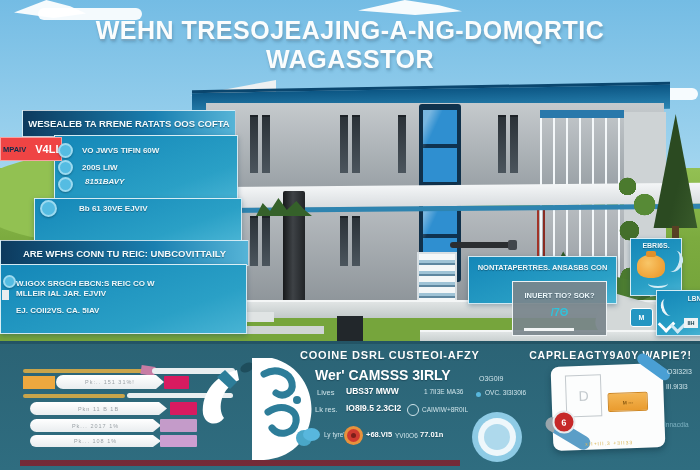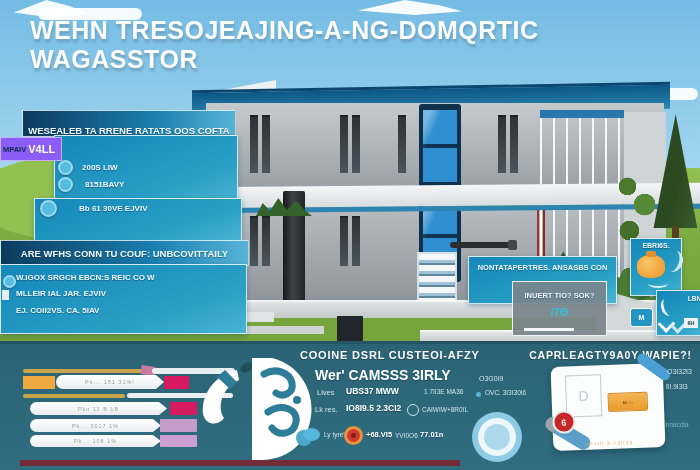--- a/index.html
+++ b/index.html
@@ -5,21 +5,21 @@
   html,body{margin:0;padding:0;background:#222;}
   .stage{position:relative;width:700px;height:470px;overflow:hidden;
          font-family:"Liberation Sans",sans-serif;background:#8fcbe9;}
   .abs{position:absolute;}
   
   .sky{left:0;top:0;width:700px;height:342px;background:linear-gradient(180deg,#74bce4 0%,#9ed3ee 45%,#d9edf7 100%);}
   .cloud{background:#fff;opacity:.92;border-radius:10px;}
   .cloud-angular{background:#fdfefe;opacity:.95;clip-path:polygon(0 70%,45% 0,78% 35%,100% 75%,55% 100%);}
   .grass{left:0;top:168px;width:700px;height:176px;background:linear-gradient(180deg,#93c053 0%,#7cab3f 40%,#6f9f38 100%);}
   .hill{border-radius:50%;background:#92c152;}
-  .title{left:30px;top:16px;width:640px;font-size:25px;font-weight:bold;
+  .title{left:30px;top:16px;width:640px;text-align:center;font-size:25px;font-weight:bold;
          color:#fbfdfd;letter-spacing:.5px;text-shadow:0 2px 0 rgba(125,165,190,.5),1px 3px 3px rgba(60,110,140,.4);}
   
   .roof{background:linear-gradient(180deg,#0c5684,#2b86b4);border-top:3px solid #0a466e;transform:skewY(-1deg);}
   .wallseams{background-image:repeating-linear-gradient(90deg,rgba(55,62,68,.35) 0 1.5px,transparent 1.5px 40px);}
   .upper{background:linear-gradient(180deg,#c5cacd,#9aa1a6);}
   .lower{background:linear-gradient(180deg,#b7bcc0,#8d9499);}
   .winstrip{background:linear-gradient(180deg,#2b3238,#4b555d);border-top:2px solid #1d2227;}
   .slab{background:linear-gradient(180deg,#f4f6f7,#d9dde0);border-bottom:5px solid #2e84b0;transform:skewY(-.5deg);}
   .tower{background:#10314b;border-radius:3px;}
   .pane{position:absolute;left:4px;right:4px;background:
@@ -115,49 +115,53 @@
   <div class="abs pine" style="left:646px;top:114px;width:54px;height:114px;"></div>
   <div class="abs" style="left:672px;top:226px;width:7px;height:14px;background:#584024;"></div>
   <div class="abs" style="left:0;top:316px;width:700px;height:28px;background:#76a53c;"></div>
   <div class="abs path" style="left:184px;top:300px;width:516px;height:16px;"></div>
   <div class="abs" style="left:596px;top:306px;width:120px;height:42px;background:#d3d8d8;border-radius:12px;transform:rotate(16deg);"></div>
   <div class="abs path" style="left:420px;top:330px;width:280px;height:12px;"></div>
   <div class="abs" style="left:184px;top:312px;width:90px;height:10px;background:#e0e4e4;"></div>
   <div class="abs" style="left:184px;top:326px;width:140px;height:8px;background:#cfd5d5;"></div>
   <div class="abs" style="left:337px;top:316px;width:26px;height:26px;background:#22272b;"></div>
 
-  <div class="abs phead" style="left:22px;top:110px;width:212px;height:25px;font-size:9.5px;z-index:10;align-items:flex-end;">
+  <div class="abs phead" style="left:22px;top:110px;width:212px;height:25px;font-size:9.5px;z-index:10;">
     <span>WESEALEB TA RRENE RATATS OOS COFTA</span>
   </div>
-  <div class="abs" style="left:0;top:137px;width:58px;height:22px;background:#8b5cf6;border:1px solid rgba(255,255,255,.5);z-index:11;display:flex;align-items:center;padding-left:2px;z-index:11;">
+  <div class="abs" style="left:0;top:137px;width:58px;height:22px;background:#ef4444;border:1px solid rgba(255,255,255,.5);z-index:11;display:flex;align-items:center;padding-left:2px;z-index:11;gap:7px;">
     <span style="font-size:7.5px;font-weight:bold;color:#0a2b4a;">MPAIV</span>
     <span style="font-size:11px;font-weight:bold;color:#fff;margin-left:2px;">V4LL</span>
   </div>
   <div class="abs pbody" style="left:54px;top:135px;width:182px;height:68px;z-index:10;"></div>
+  <div class="abs" style="left:58px;top:143px;z-index:12;display:flex;align-items:center;">
+    <span class="bullet" style="width:11px;height:11px;"></span>
+    <span class="ptext" style="font-size:8px;margin-left:9px;">VO JWVS TIFIN 60W</span>
+  </div>
   <div class="abs" style="left:58px;top:160px;z-index:12;display:flex;align-items:center;">
     <span class="bullet" style="width:11px;height:11px;"></span>
     <span class="ptext" style="font-size:8px;margin-left:9px;">200S LIW</span>
   </div>
-  <div class="abs" style="left:58px;top:177px;z-index:12;display:flex;align-items:center;">
+  <div class="abs" style="left:58px;top:177px;z-index:12;display:flex;font-style:italic;">
     <span class="bullet" style="width:11px;height:11px;"></span>
     <span class="ptext" style="font-size:8px;margin-left:12px;">8151BAVY</span>
   </div>
   <div class="abs pbody" style="left:34px;top:198px;width:206px;height:42px;z-index:10;"></div>
   <div class="abs" style="left:40px;top:200px;z-index:12;display:flex;align-items:center;">
     <span class="bullet" style="width:13px;height:13px;"></span>
     <span class="ptext" style="font-size:8px;margin-left:22px;">Bb 61 30VE EJVIV</span>
   </div>
 
   <div class="abs phead" style="left:0;top:240px;width:247px;height:24px;font-size:9.5px;z-index:10;">
-    <span>ARE WFHS CONN TU COUF: UNBCOVITTAILY</span>
+    <span>ARE WFHS CONN TU REIC: UNBCOVITTAILY</span>
   </div>
   <div class="abs pbody" style="left:0;top:264px;width:245px;height:68px;z-index:10;"></div>
   <span class="abs bullet" style="left:3px;top:275px;width:9px;height:9px;z-index:12;"></span>
   <div class="abs" style="left:2px;top:290px;width:7px;height:10px;background:#e9ecee;z-index:12;"></div>
-  <div class="abs ptext" style="left:16px;top:273px;font-size:8px;z-index:12;">W.IGOX SRGCH EBCN:S REIC CO W</div>
+  <div class="abs ptext" style="left:16px;top:279px;font-size:8px;z-index:12;">W.IGOX SRGCH EBCN:S REIC CO W</div>
   <div class="abs ptext" style="left:16px;top:289px;font-size:8px;z-index:12;">MLLEIR IAL JAR. EJVIV</div>
   <div class="abs ptext" style="left:16px;top:306px;font-size:8px;z-index:12;">EJ. COII2VS. CA.   5IAV</div>
 
   <div class="abs pbody" style="left:468px;top:256px;width:147px;height:46px;z-index:10;">
     <div class="ptext" style="font-size:7.5px;text-align:center;margin-top:6px;">NONTATAPERTRES. ANSASBS CON</div>
   </div>
   <div class="abs grayp" style="left:512px;top:281px;width:93px;height:53px;z-index:11;">
     <div class="ptext" style="font-size:7.5px;text-align:center;margin-top:9px;">INUERT TIO? SOK?</div>
     <div style="font-size:11px;font-weight:bold;color:#2fc3dc;text-align:center;margin-top:6px;">/7Θ</div>
   </div>

